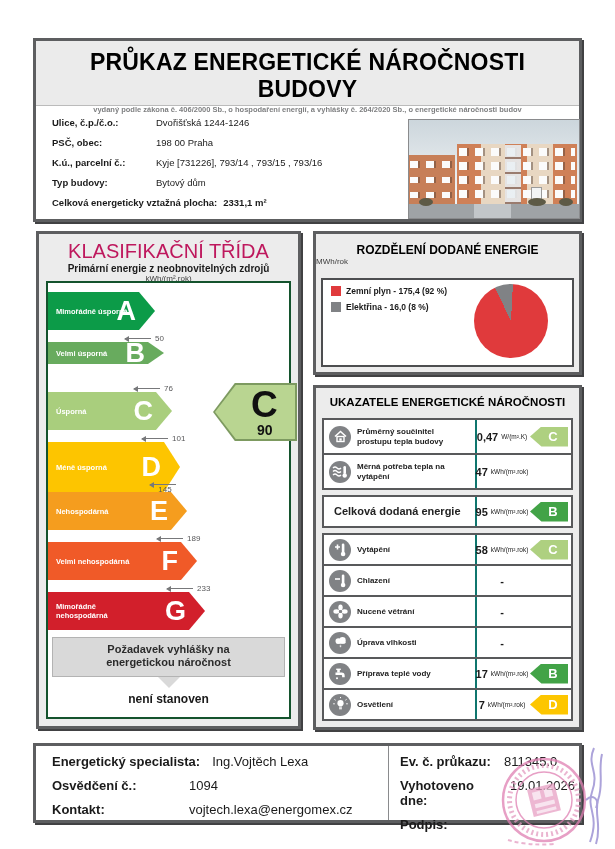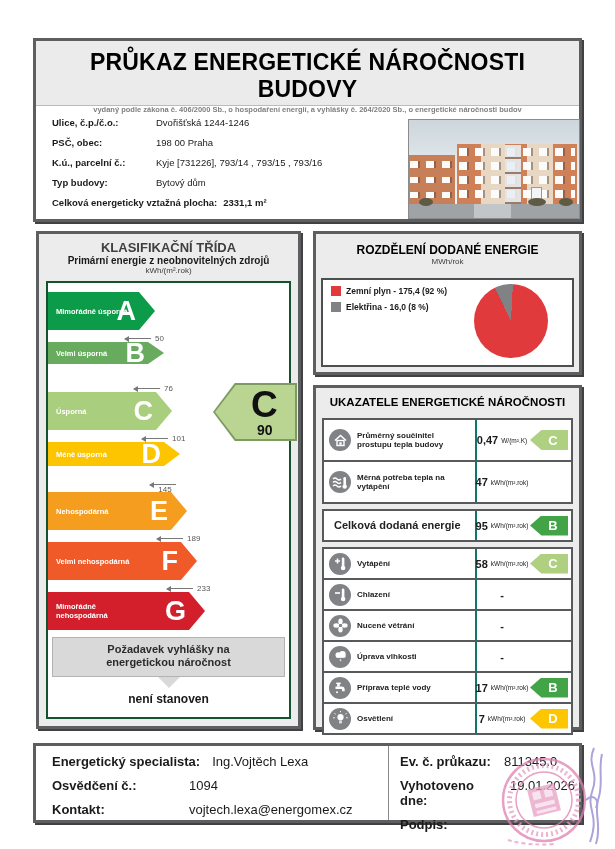--- a/index.html
+++ b/index.html
@@ -28,21 +28,21 @@
      background:repeating-linear-gradient(90deg,#fbfbfb 0 8px,rgba(80,60,50,.45) 8px 10px,rgba(0,0,0,0) 10px 16px);}
   .balcony-col{position:absolute;left:40%;width:13%;top:2%;bottom:0;
      background:repeating-linear-gradient(0deg,rgba(110,120,130,.55) 0 2px,rgba(232,238,242,.9) 2px 15px);}
   .entrance{position:absolute;left:62%;bottom:0;width:7%;height:26%;background:#f2f4f5;border:1px solid #9a9a9a;}
   .ground{position:absolute;left:0;right:0;bottom:0;height:14%;background:#9fa3a6;}
   .path{position:absolute;left:38%;bottom:0;width:22%;height:14%;background:#c2c6c9;}
   .shrub{position:absolute;bottom:12%;width:14px;height:8px;border-radius:50%;background:#5d5a46;}
 
   
   #class-panel{left:36px;top:231px;width:265px;height:498px;}
-  #class-title{margin-top:6px;text-align:center;font-size:13px;font-weight:700;color:#404040;}
+  #class-title{margin-top:6px;text-align:center;font-size:20px;font-weight:400;color:#be185d;}
   #class-subtitle{text-align:center;font-size:10px;font-weight:700;}
   #class-unit{text-align:center;font-size:8px;color:#3c3c3c;}
   #scale-box{left:7px;right:7px;top:47px;bottom:7px;}
   #scale-area{position:absolute;left:0;top:0;right:0;bottom:0;}
   .bar{position:absolute;left:0;height:38px;clip-path:polygon(0 0,calc(100% - 16px) 0,100% 50%,calc(100% - 16px) 100%,0 100%);
        display:flex;align-items:center;}
   .bar .blabel{padding-left:8px;width:76px;font-size:7.5px;font-weight:700;color:#fff;line-height:1.2;}
   .bar .bletter{position:absolute;right:19px;top:50%;transform:translateY(-50%);font-size:27px;font-weight:700;color:#fff;}
   .thr{position:absolute;display:flex;align-items:center;font-size:8px;color:#58585a;}
   .thr-line{position:relative;width:26px;height:1px;background:#77787a;margin-right:4px;}
@@ -56,34 +56,34 @@
   #result-value{position:absolute;left:56%;bottom:3px;transform:translateX(-20%);font-size:14px;font-weight:700;color:#111;}
 
   #req-area{position:absolute;left:4px;right:4px;bottom:5px;text-align:center;}
   #req-box{background:#d9d9d9;border:1px solid #b3b3b3;padding:5px 20px 6px;font-size:11px;font-weight:700;color:#2b2b2b;line-height:1.25;}
   #req-pointer{width:0;height:0;margin:0 auto;border:11px solid transparent;border-top:11px solid #d9d9d9;border-bottom:none;}
   #req-value{font-size:12px;font-weight:700;margin:4px 0 6px;}
 
   
   #pie-panel{left:313px;top:231px;width:269px;height:144px;}
   #pie-title{margin-top:9px;text-align:center;font-size:12px;font-weight:700;color:#000;}
-  #pie-unit{text-align:center;font-size:8px;color:#3c3c3c;}
+  #pie-unit{text-align:left;font-size:8px;color:#3c3c3c;}
   #pie-box{left:5px;right:5px;top:44px;bottom:5px;border:2px solid #4d4e50;}
   .legend-row{display:flex;align-items:center;margin:6px 0 0 8px;font-size:8.5px;font-weight:700;color:#1a1a1a;}
   .legend-swatch{width:10px;height:10px;margin-right:5px;flex:0 0 auto;}
   #pie{position:absolute;right:24px;top:4px;width:74px;height:74px;border-radius:50%;}
 
   
   #ind-panel{left:313px;top:385px;width:269px;height:345px;}
   #ind-title{margin-top:8px;text-align:center;font-size:11.5px;font-weight:700;color:#000;}
   #ind-groups{position:absolute;left:6px;right:6px;top:30px;}
   .ind-group{background:#fff;border:2px solid #58595b;margin-bottom:5px;}
   .ind-row{position:relative;display:flex;align-items:center;height:29px;}
   .ind-group .ind-row + .ind-row{border-top:2px solid #58595b;}
-  .ind-row.tall{height:40px;}
+  .ind-row.tall{height:33px;}
   .icon-circle{flex:0 0 auto;width:22px;height:22px;margin:0 6px 0 5px;border-radius:50%;background:#808285;
       display:flex;align-items:center;justify-content:center;}
   .ind-label{font-size:8px;font-weight:700;color:#222;line-height:1.15;width:105px;}
   .ind-label.big{font-size:11px;margin-left:10px;width:135px;}
   .ind-val{position:absolute;left:151px;right:44px;top:0;bottom:0;border-left:2px solid #0f766e;
       display:flex;align-items:center;justify-content:center;}
   .ind-val .num{font-size:11px;font-weight:700;}
   .ind-val .unit{font-size:6.5px;margin-left:3px;color:#222;}
   .class-arrow{position:absolute;right:3px;top:50%;transform:translateY(-50%);width:38px;height:20px;
       clip-path:polygon(0 50%,30% 0,100% 0,100% 100%,30% 100%);display:flex;align-items:center;justify-content:center;}
@@ -178,21 +178,21 @@
             <span>76</span>
           </div>
           <div class="bar" style="top: 109px; width: 124px; height: 38px; background: rgb(169, 206, 125);">
             <div class="blabel">Úsporná</div>
             <span class="bletter">C</span>
           </div>
           <div class="thr" style="top: 151px; left: 94px;">
             <span class="thr-line"></span>
             <span>101</span>
           </div>
-          <div class="bar" style="top: 159px; width: 132px; height: 24px; background: rgb(253, 197, 0);">
+          <div class="bar" style="top: 159px; width: 132px; height: 50px; background: rgb(253, 197, 0);">
             <div class="blabel">Méně úsporná</div>
             <span class="bletter">D</span>
           </div>
           <div class="thr" style="top: 201px; left: 102px; flex-direction: column;">
             <span class="thr-line"></span>
             <span>145</span>
           </div>
           <div class="bar" style="top: 209px; width: 139px; height: 38px; background: rgb(245, 157, 30);">
             <div class="blabel">Nehospodárná</div>
             <span class="bletter">E</span>

